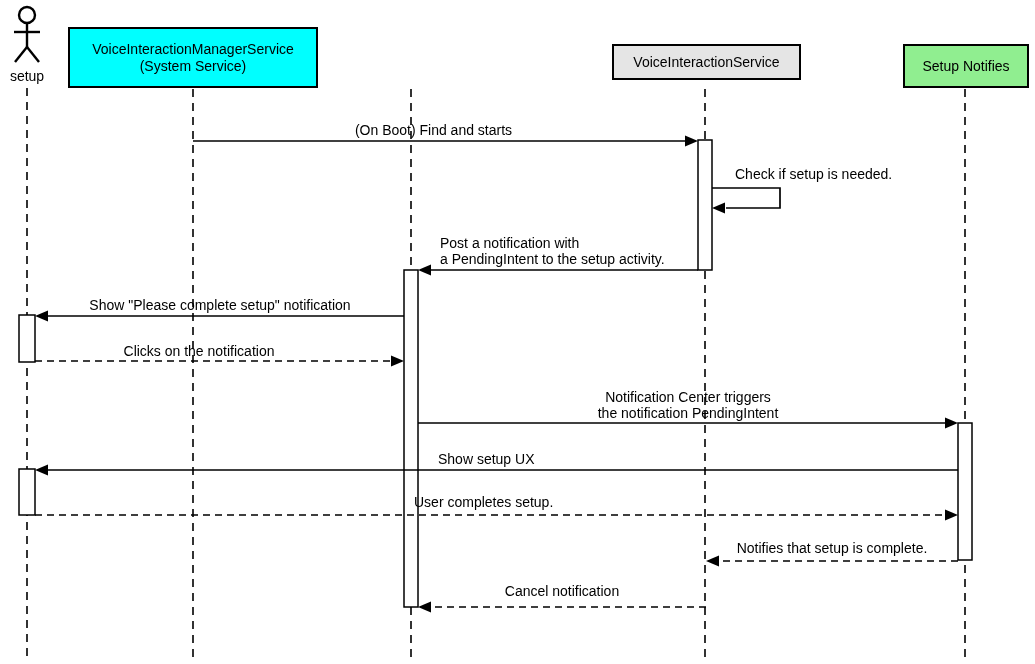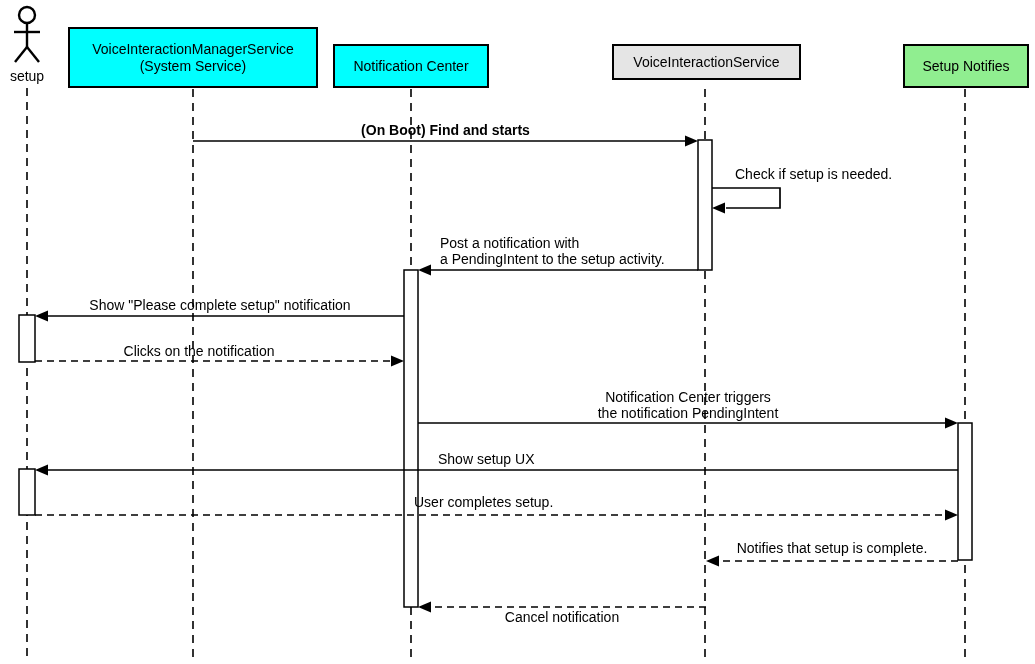--- a/index.html
+++ b/index.html
@@ -116,41 +116,40 @@
       <line x1="27" y1="47" x2="15" y2="62"></line>
       <line x1="27" y1="47" x2="39" y2="62"></line>
     </g>
   </svg>
 
   <div class="actor-label" style="left:3px;top:68px;width:48px;">setup</div>
 
   <div class="pbox" style="left: 68px; top: 27px; width: 250px; height: 61px; background-color: rgb(0, 255, 255);">VoiceInteractionManagerService
 (System Service)</div>
 
-  <div class="pbox" style="left: 333px; top: 44px; width: 156px; height: 44px; background-color: rgb(0, 255, 255);">Notification Center</div>
 
   <div class="pbox" style="left: 612px; top: 44px; width: 189px; height: 36px; background-color: #e5e5e5;">VoiceInteractionService</div>
 
   <div class="pbox" style="left: 903px; top: 44px; width: 126px; height: 44px; background-color: rgb(144, 238, 144);">Setup Notifies</div>
 
-  <div class="msg center" style="left:193px;top:122px;width:505px;font-weight:bold;">(On Boot) Find and starts</div>
+  <div class="msg center" style="left:181px;top:122px;width:505px;">(On Boot) Find and starts</div>
 
   <div class="msg nowrap" style="left:735px;top:166px;">Check if setup is needed.</div>
 
   <div class="msg" style="left:440px;top:235px;">Post a notification with
 a PendingIntent to the setup activity.</div>
 
   <div class="msg center" style="left:35px;top:297px;width:370px;">Show "Please complete setup" notification</div>
 
   <div class="msg center" style="left:35px;top:343px;width:328px;">Clicks on the notification</div>
 
   <div class="msg center" style="left:418px;top:389px;width:540px;">Notification Center triggers
 the notification PendingIntent</div>
 
   <div class="msg nowrap" style="left:438px;top:451px;">Show setup UX</div>
 
   <div class="msg nowrap" style="left:414px;top:494px;">User completes setup.</div>
 
   <div class="msg center" style="left:706px;top:540px;width:252px;">Notifies that setup is complete.</div>
 
-  <div class="msg center" style="left:418px;top:609px;width:288px;">Cancel notification</div>
+  <div class="msg center" style="left:418px;top:583px;width:288px;">Cancel notification</div>
 
 </div>
 
 </body></html>

